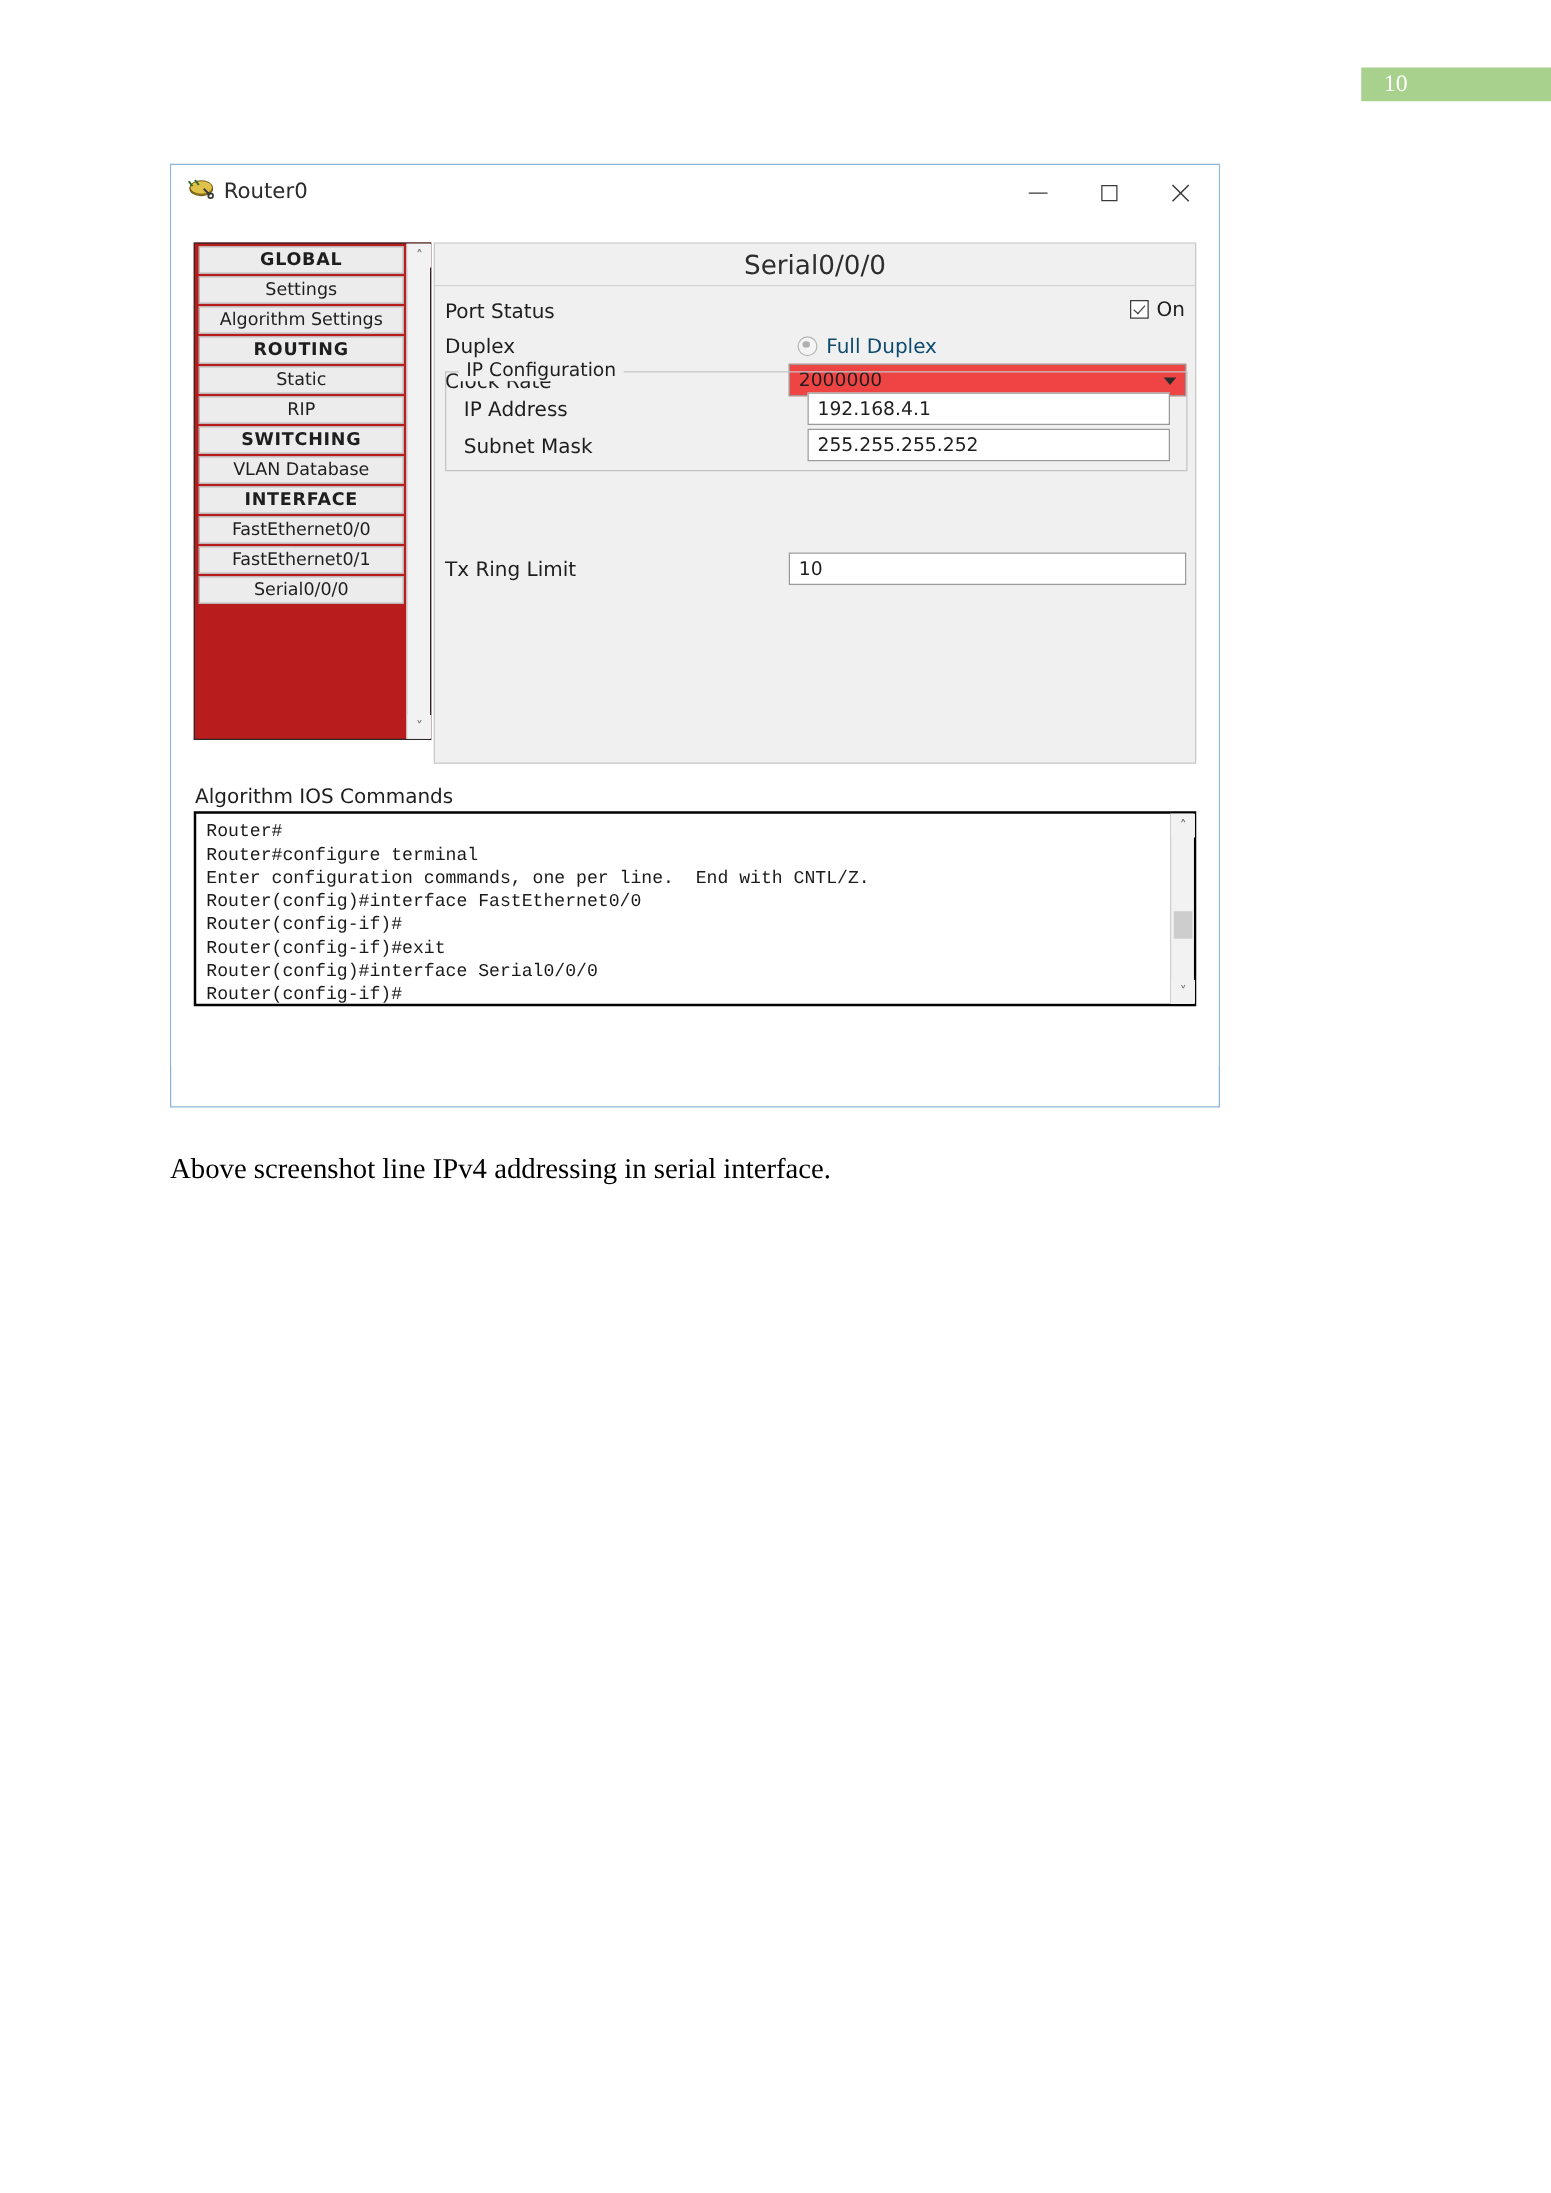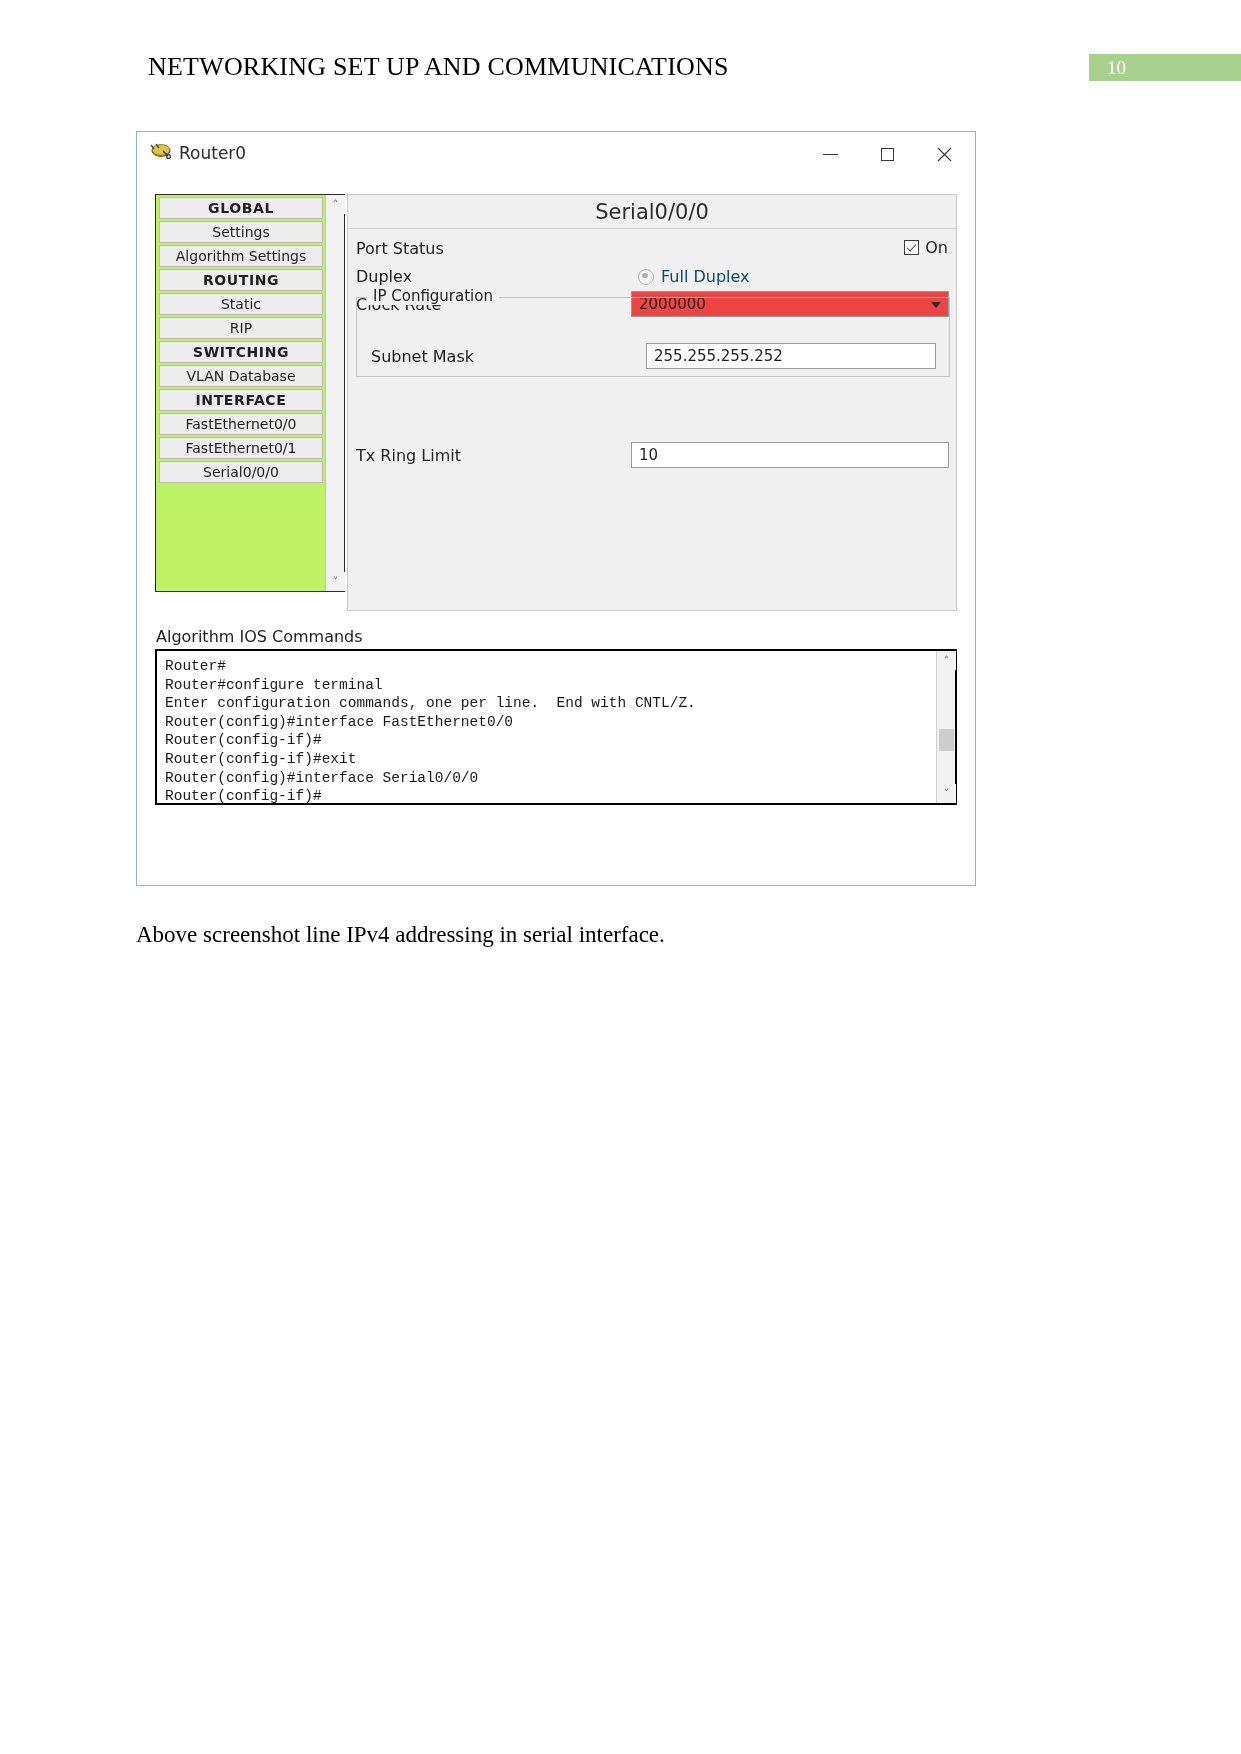--- a/index.html
+++ b/index.html
@@ -135,21 +135,21 @@
   }
 
   
   .left-panel {
     position: absolute;
     left: 18px;
     top: 17px;
     width: 190px;
     height: 398px;
     border: 1px solid #2a2a2a;
-    background: #bef264;
+    background: #b91c1c;
     box-sizing: border-box;
   }
   .list-wrap {
     position: absolute;
     left: 0; top: 0;
     width: 169px;
     height: 396px;
     overflow: hidden;
     padding: 2px 2px 0 3px;
     box-sizing: border-box;
@@ -431,21 +431,20 @@
     top: 922px;
     font-family: "Liberation Serif", serif;
     font-size: 23px;
     color: #000000;
   }
 </style>
 </head>
 <body>
 
 <div class="doc-header">
-  <div class="doc-title">NETWORKING SET UP AND COMMUNICATIONS</div>
   <div class="page-badge">10</div>
 </div>
 
 <div class="app-window">
 
   <div class="titlebar">
     <svg class="titlebar-icon" viewBox="0 0 22 20">
       <ellipse cx="11" cy="8" rx="9" ry="5.4" fill="#c9a227" stroke="#6f5b12" stroke-width="1"></ellipse>
       <ellipse cx="11" cy="7" rx="9" ry="5.4" fill="#e0c24a" stroke="#6f5b12" stroke-width="0.8"></ellipse>
       <path d="M4 6 L1 2" stroke="#2f6b2f" stroke-width="1.6" fill="none"></path>
@@ -515,20 +514,26 @@
         <div class="row-label">Clock Rate</div>
         <div class="combo">
           <div class="combo-value">2000000</div>
           <div class="combo-arrow"></div>
         </div>
       </div>
 
       <div class="group">
         <div class="group-legend">IP Configuration</div>
 
+        <div class="group-row" style="top:16px;">
+          <div class="group-label">IP Address</div>
+          <div class="textbox tb-ip">
+            <div class="tb-value">192.168.4.1</div>
+          </div>
+        </div>
 
         <div class="group-row" style="top:45px;">
           <div class="group-label">Subnet Mask</div>
           <div class="textbox tb-ip">
             <div class="tb-value">255.255.255.252</div>
           </div>
         </div>
       </div>
 
       <div class="row" style="top:247px;">

